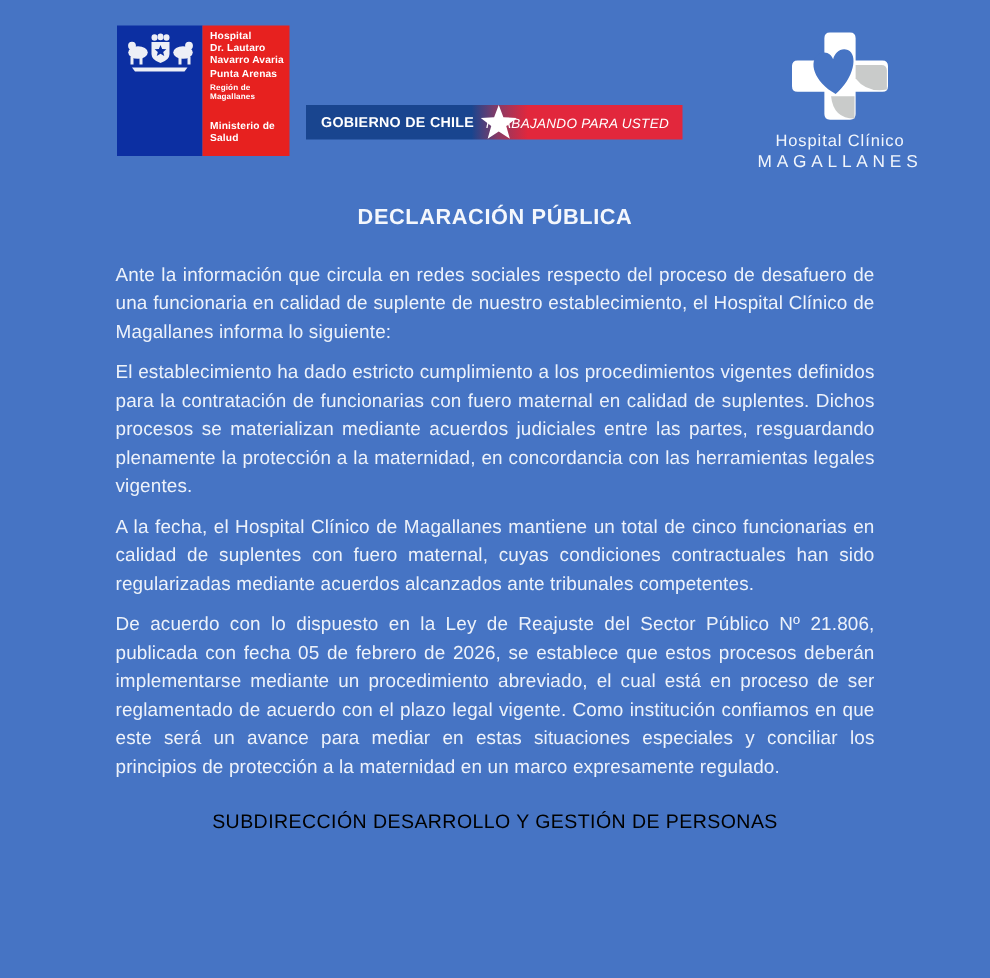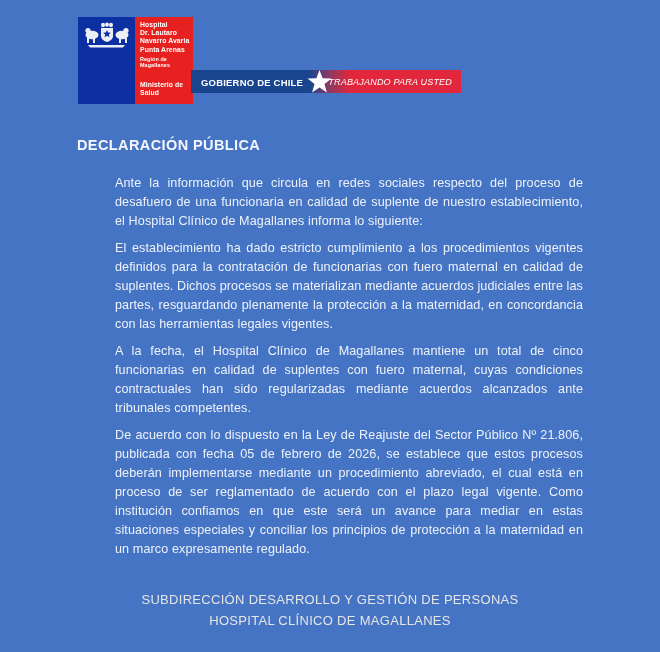--- a/index.html
+++ b/index.html
@@ -11,39 +11,39 @@
   .gov-logo { position:absolute; left:78px; top:17px; width:115px; height:87px; display:flex; }
   .gov-blue { width:57px; height:100%; background:#0C2FA2; position:relative; }
   .gov-blue svg { position:absolute; left:6px; top:5px; }
   .gov-red { width:58px; height:100%; background:#E7211F; color:#FFFFFF; position:relative; padding:4px 2px 0 5px; }
   .gl-bold { font-size:6.8px; font-weight:bold; line-height:8.2px; letter-spacing:0.1px; }
   .gl-small { font-size:5.4px; font-weight:bold; line-height:6.4px; letter-spacing:0.1px; }
   .gl-small-wrap { margin-top:2px; }
   .gl-ministry { position:absolute; left:5px; bottom:7px; }
 
   
-  .banner { position:absolute; left:191px; top:70px; width:270px; height:23px;
+  .banner { position:absolute; left:204px; top:70px; width:251px; height:23px;
             background:linear-gradient(90deg,#19458F 0%,#19458F 44%,#8A3A64 51%,#E2273C 59%,#E2273C 100%); }
   .banner-left { position:absolute; left:10px; top:50%; transform:translateY(-50%);
                  color:#fff; font-size:9.5px; font-weight:bold; letter-spacing:0.2px; white-space:nowrap; }
   .banner-right { position:absolute; right:9px; top:50%; transform:translateY(-50%);
                   color:#fff; font-size:9px; font-weight:normal; font-style:italic; letter-spacing:0.2px; white-space:nowrap; }
   .banner-star { position:absolute; left:115px; top:-1px; }
 
   
   .hcm-logo { position:absolute; left:499px; top:21px; width:122px; text-align:center; color:#F2F6FC; }
   .hcm-cross { display:block; margin:0 auto; }
   .hcm-line1 { font-size:11px; letter-spacing:0.6px; margin-top:3px; }
   .hcm-line2 { font-size:11.5px; letter-spacing:3.2px; margin-top:2px; }
 
   
   .content { position:absolute; left:77px; top:137px; width:506px; color:#EDF2FA; }
-  .doc-title { text-align:left; font-size:14.5px; font-weight:bold; letter-spacing:0.4px; color:#F4F7FC; margin-bottom:21px; }
-  .content p.body-par { font-size:12.6px; line-height:19px; text-align:justify; margin-bottom:8px; letter-spacing:0.1px;margin-left:38px; }
-  .doc-footer { margin-top:30px; text-align:center; font-size:13px; line-height:21px; letter-spacing:0.3px; color:#e5e5e5; }
+  .doc-title { text-align:center; font-size:14.5px; font-weight:bold; letter-spacing:0.4px; color:#F4F7FC; margin-bottom:21px; }
+  .content p.body-par { font-size:12.6px; line-height:19px; text-align:justify; margin-bottom:8px; letter-spacing:0.1px; }
+  .doc-footer { margin-top:16px; text-align:center; font-size:13px; line-height:21px; letter-spacing:0.3px; color:#000000; }
 </style>
 </head>
 <body>
 
 <div class="page">
 
   <div class="gov-logo">
     <div class="gov-blue">
       <svg width="45" height="28" viewBox="0 0 45 28" aria-hidden="true">
         <g fill="#EDEFF6">
@@ -87,26 +87,41 @@
   </div>
 
   <div class="banner">
     <span class="banner-left">GOBIERNO DE CHILE</span>
     <svg class="banner-star" width="27" height="26" viewBox="0 0 27 26" aria-hidden="true">
       <path d="M13.5 1 L16.6 9.2 L25.5 9.6 L18.5 15 L20.9 23.5 L13.5 18.6 L6.1 23.5 L8.5 15 L1.5 9.6 L10.4 9.2 Z" fill="#FFFFFF"></path>
     </svg>
     <span class="banner-right">TRABAJANDO PARA USTED</span>
   </div>
 
+  <div class="hcm-logo">
+    <svg class="hcm-cross" width="76" height="64" viewBox="0 0 100 86" aria-hidden="true">
+
+      <path d="M36 6 q0 -5 5 -5 h18 q5 0 5 5 v20 h24 q5 0 5 5 v18 q0 5 -5 5 h-24 v20 q0 5 -5 5 h-18 q-5 0 -5 -5 v-20 h-24 q-5 0 -5 -5 v-18 q0 -5 5 -5 h24 Z" fill="#FFFFFF"></path>
+
+      <path d="M64 30 h23 q5 0 5 5 v17 q-18 3 -28 -10 Z" fill="#C9CBCA"></path>
+
+      <path d="M42 58 q2 20 21 20 v-20 Z" fill="#C9CBCA"></path>
+
+      <g transform="rotate(-6 44 36)">
+        <path d="M44 56 C 26 44, 22 24, 33 19 C 39 16, 44 20, 45 25 C 47 19, 53 15, 59 18 C 68 23, 62 44, 44 56 Z" fill="#4674C4"></path>
+      </g>
+    </svg>
+    <div class="hcm-line1">Hospital Clínico</div>
+    <div class="hcm-line2">MAGALLANES</div>
+  </div>
 
   <div class="content">
     <h1 class="doc-title">DECLARACIÓN PÚBLICA</h1>
     <p class="body-par">Ante la información que circula en redes sociales respecto del proceso de desafuero de una funcionaria en calidad de suplente de nuestro establecimiento, el Hospital Clínico de Magallanes informa lo siguiente:</p>
     <p class="body-par">El establecimiento ha dado estricto cumplimiento a los procedimientos vigentes definidos para la contratación de funcionarias con fuero maternal en calidad de suplentes. Dichos procesos se materializan mediante acuerdos judiciales entre las partes, resguardando plenamente la protección a la maternidad, en concordancia con las herramientas legales vigentes.</p>
     <p class="body-par">A la fecha, el Hospital Clínico de Magallanes mantiene un total de cinco funcionarias en calidad de suplentes con fuero maternal, cuyas condiciones contractuales han sido regularizadas mediante acuerdos alcanzados ante tribunales competentes.</p>
     <p class="body-par">De acuerdo con lo dispuesto en la Ley de Reajuste del Sector Público Nº 21.806, publicada con fecha 05 de febrero de 2026, se establece que estos procesos deberán implementarse mediante un procedimiento abreviado, el cual está en proceso de ser reglamentado de acuerdo con el plazo legal vigente. Como institución confiamos en que este será un avance para mediar en estas situaciones especiales y conciliar los principios de protección a la maternidad en un marco expresamente regulado.</p>
     <div class="doc-footer">
       <div>SUBDIRECCIÓN DESARROLLO Y GESTIÓN DE PERSONAS</div>
-      <div>HOSPITAL CLÍNICO DE MAGALLANES</div>
     </div>
   </div>
 
 </div>
 
 </body></html>

